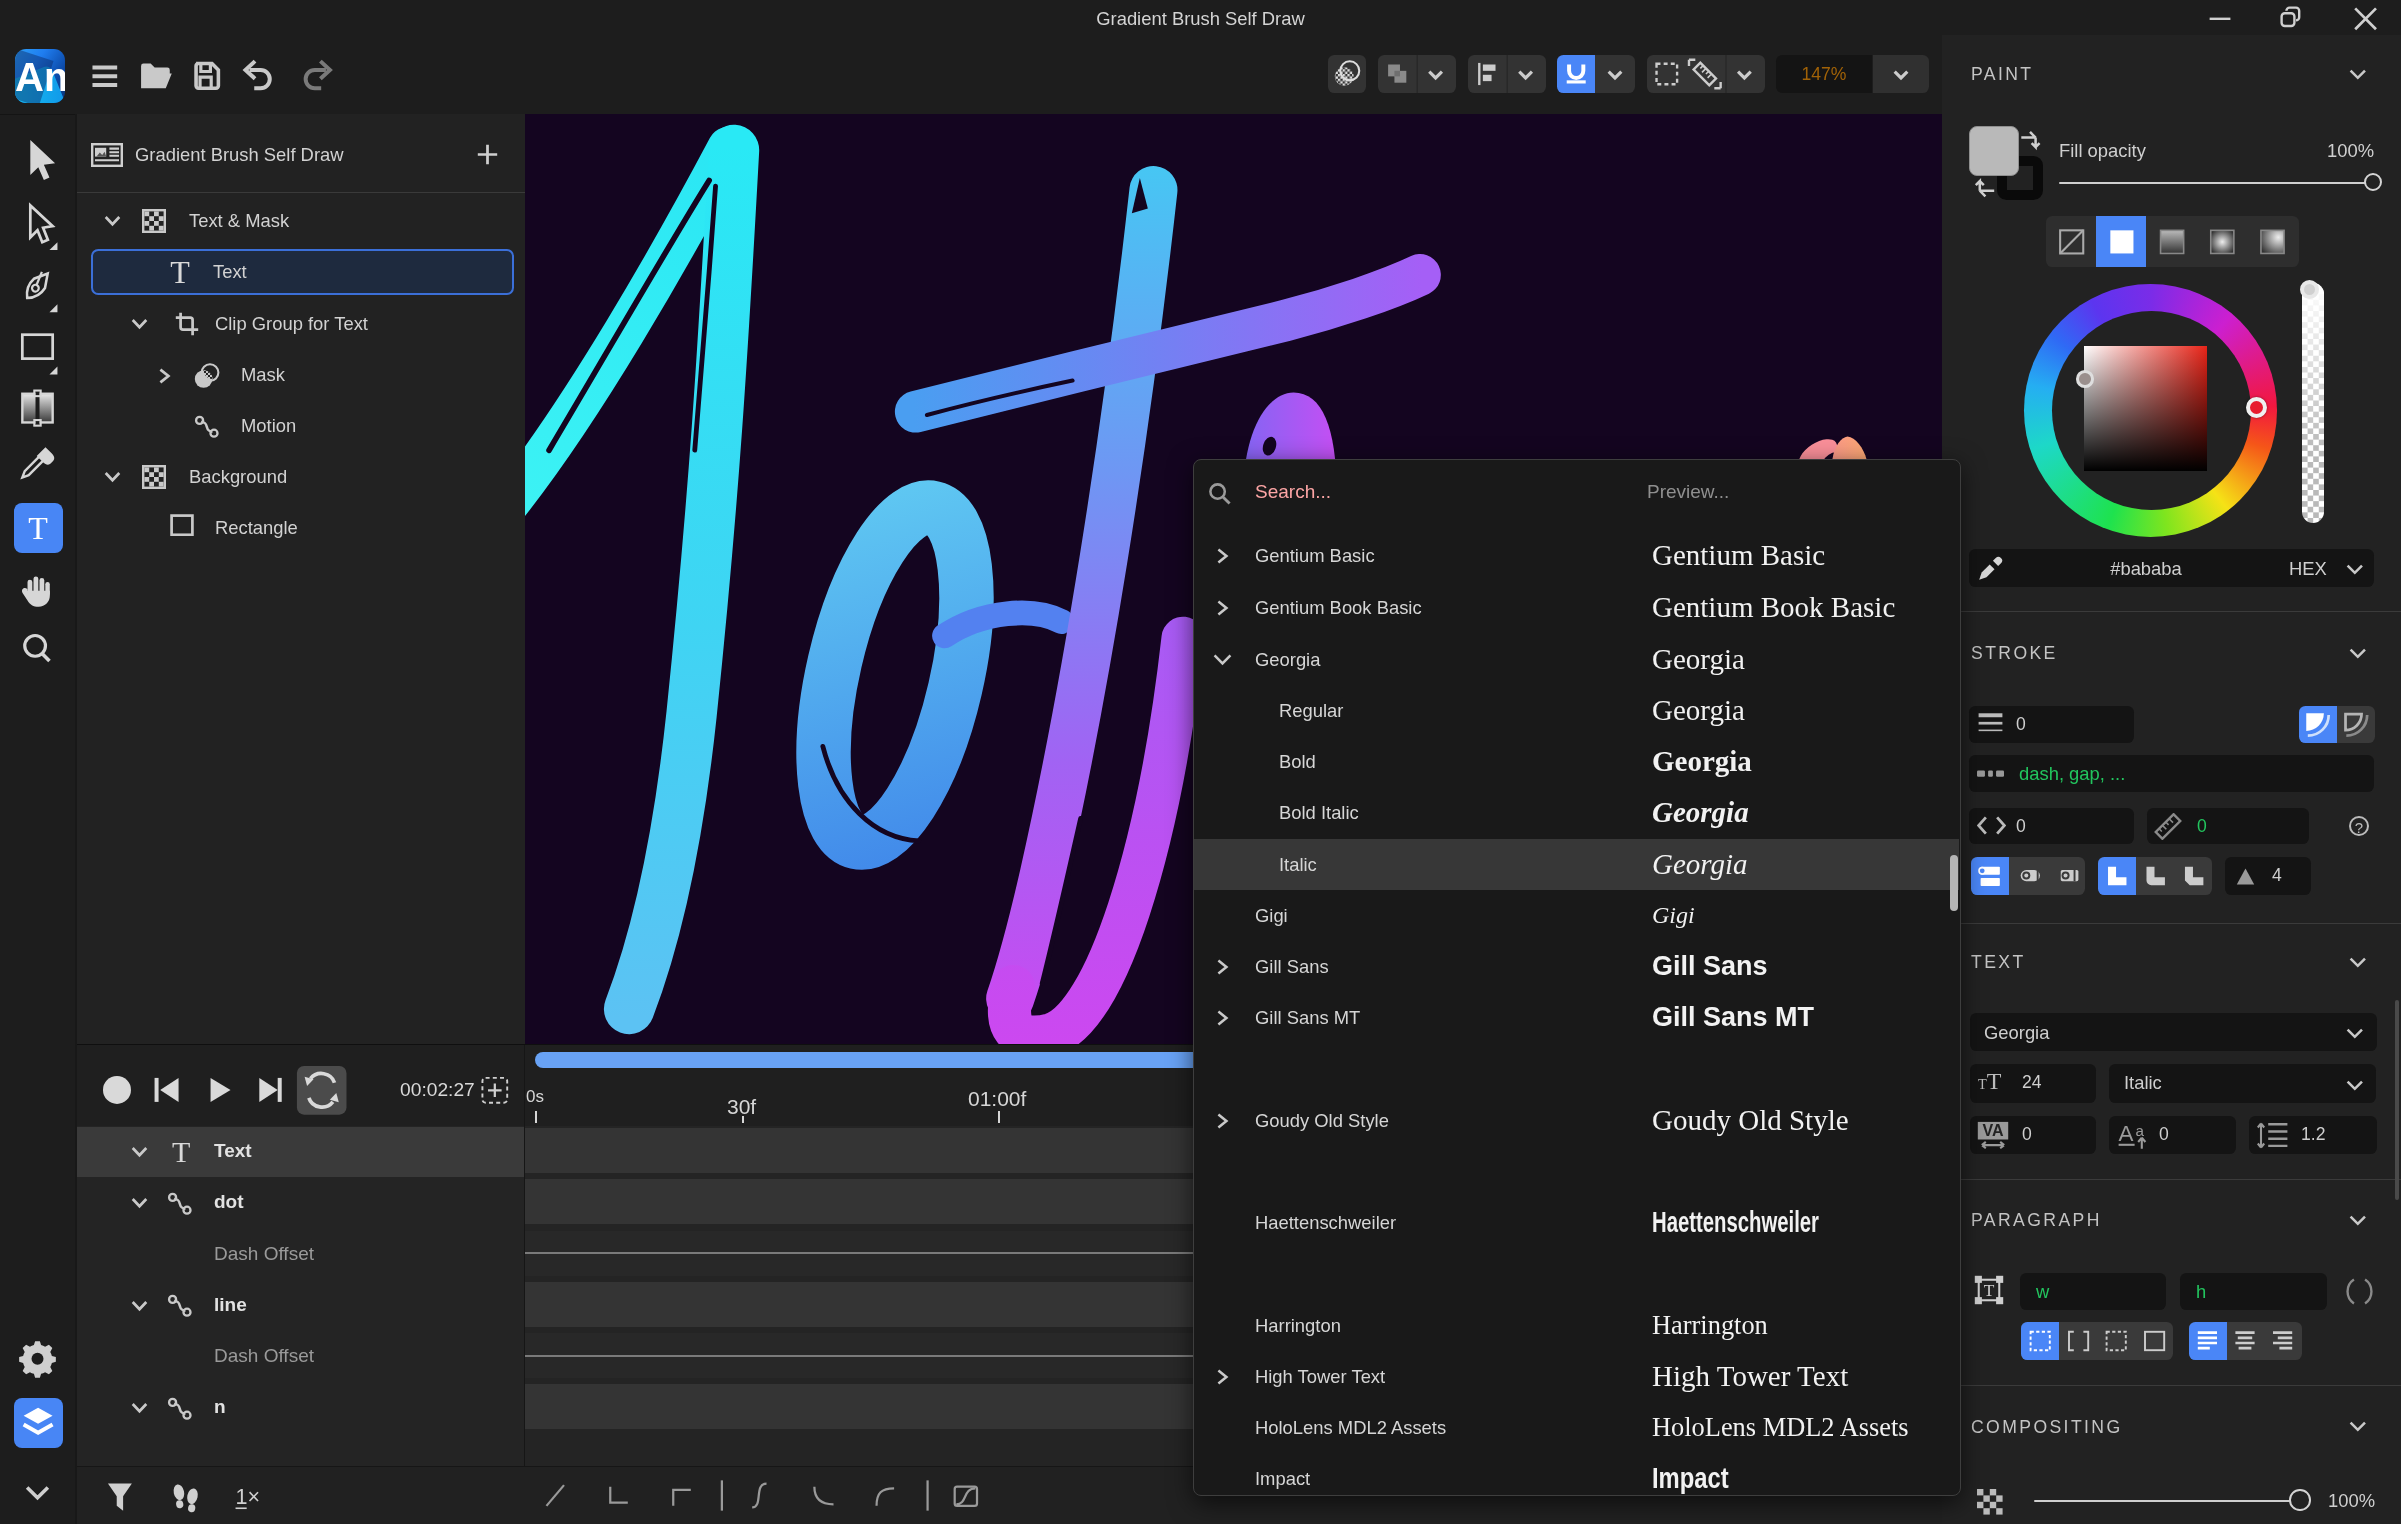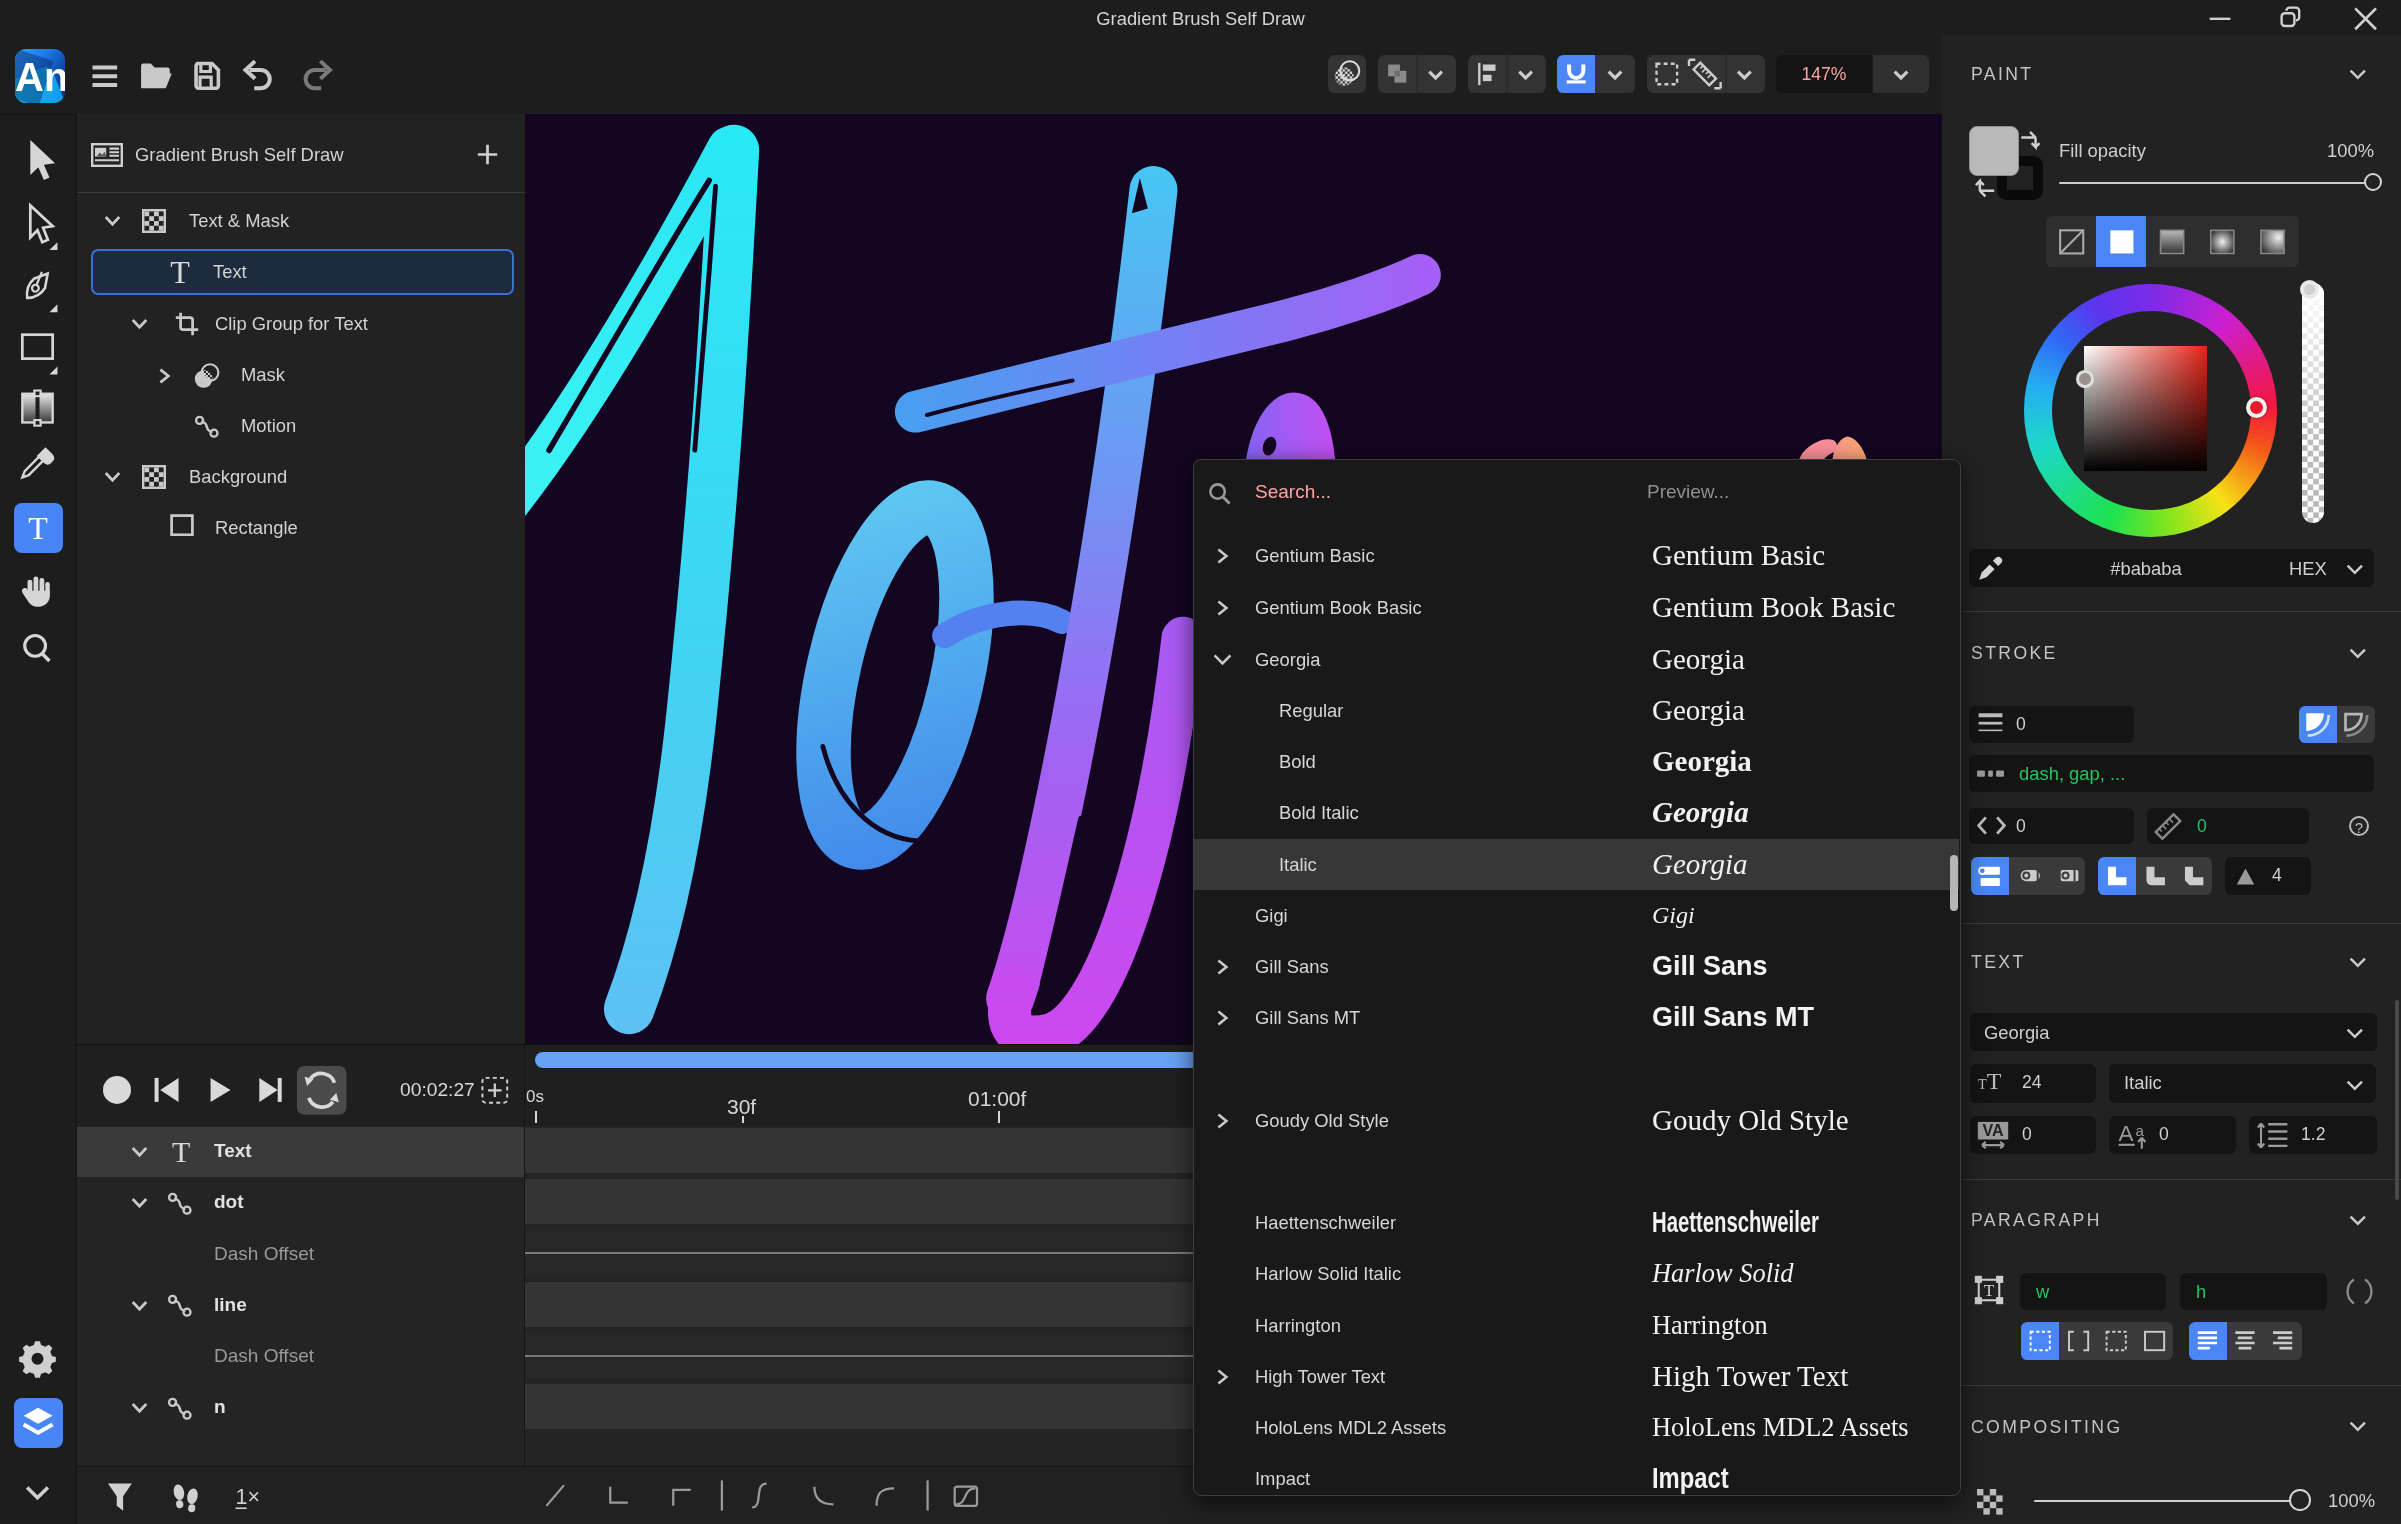--- a/index.html
+++ b/index.html
@@ -88,21 +88,21 @@
   <rect x="11" y="11" width="26" height="26" fill="none" stroke="#ccc" stroke-width="3" stroke-dasharray="5 4"></rect>
   <g transform="translate(72,24) rotate(45)">
       <rect x="-14" y="-6" width="28" height="12" fill="none" stroke="#ccc" stroke-width="3"></rect>
       <path d="M -9 -6 v 5 M -4 -6 v 7 M 1 -6 v 5 M 6 -6 v 7" stroke="#ccc" stroke-width="2"></path>
     </g>
   <path d="M 60 6 h -8 M 52 6 v 8 M 84 42 h 8 M 92 42 v -8" stroke="#ccc" stroke-width="3" fill="none"></path>
   <rect x="98" y="0" width="1.5" height="48" fill="#262626"></rect>
   <path d="M 114 21 L 122 29 L 130 21" fill="none" stroke="#ccc" stroke-width="4"></path>
 </svg>
 
-<div class="abs" style="left:1776px;top:55px;width:96px;height:38px;background:#141414;border-radius:6.4px 0 0 6.4px;line-height:38px;text-align:center;font-size:17.6px;color:#fca5a5;">147%</div>
+<div class="abs" style="left:1776px;top:55px;width:96px;height:38px;background:#141414;border-radius:6.4px 0 0 6.4px;line-height:38px;text-align:center;font-size:17.6px;color:#a16207;">147%</div>
 <div class="abs" style="left:1873px;top:55px;width:56px;height:38px;background:#303030;border-radius:0 6.4px 6.4px 0;"></div>
 <svg class="abs" style="left:1873px;top:55px;" width="56" height="38" viewBox="0 0 70 48">
     <path d="M 27 21 L 35 29 L 43 21" fill="none" stroke="#ccc" stroke-width="4"></path>
   </svg>
 
 <div class="abs" style="left:0;top:114px;width:75px;height:1410px;background:#1d1d1d;border-top:0.8px solid #141414;"></div>
 <div class="abs" style="left:75px;top:114px;width:1.6px;height:1410px;background:#181818;"></div>
 
 <svg class="abs" style="left:0px;top:114px;" width="75" height="1410" viewBox="0 0 94 1762">
 
@@ -810,24 +810,20 @@
     <svg class="dchv" viewBox="0 0 16 20">
         <path d="M 3 2 L 13 10 L 3 18" fill="none" stroke="#c9c9c9" stroke-width="3.2"></path>
       </svg>
     <div class="dlab">Goudy Old Style</div>
       <div class="dprev serif">Goudy Old Style</div>
   </div>
   <div class="drow" style="top:737px;">
       <div class="dlab">Haettenschweiler</div>
       <div class="dprev" style="font-weight:bold;transform:scaleX(0.7);font-size:29px;">Haettenschweiler</div>
     </div>
-  <div class="drow" style="top:788px;">
-      <div class="dlab">Harlow Solid Italic</div>
-      <div class="dprev serif" style="font-style:italic;font-size:26.4px;">Harlow Solid</div>
-    </div>
   <div class="drow" style="top:840px;">
       <div class="dlab">Harrington</div>
       <div class="dprev serif" style="font-size:26.4px;">Harrington</div>
     </div>
   <div class="drow" style="top:891px;">
     <svg class="dchv" viewBox="0 0 16 20">
         <path d="M 3 2 L 13 10 L 3 18" fill="none" stroke="#c9c9c9" stroke-width="3.2"></path>
       </svg>
     <div class="dlab">High Tower Text</div>
       <div class="dprev serif">High Tower Text</div>

